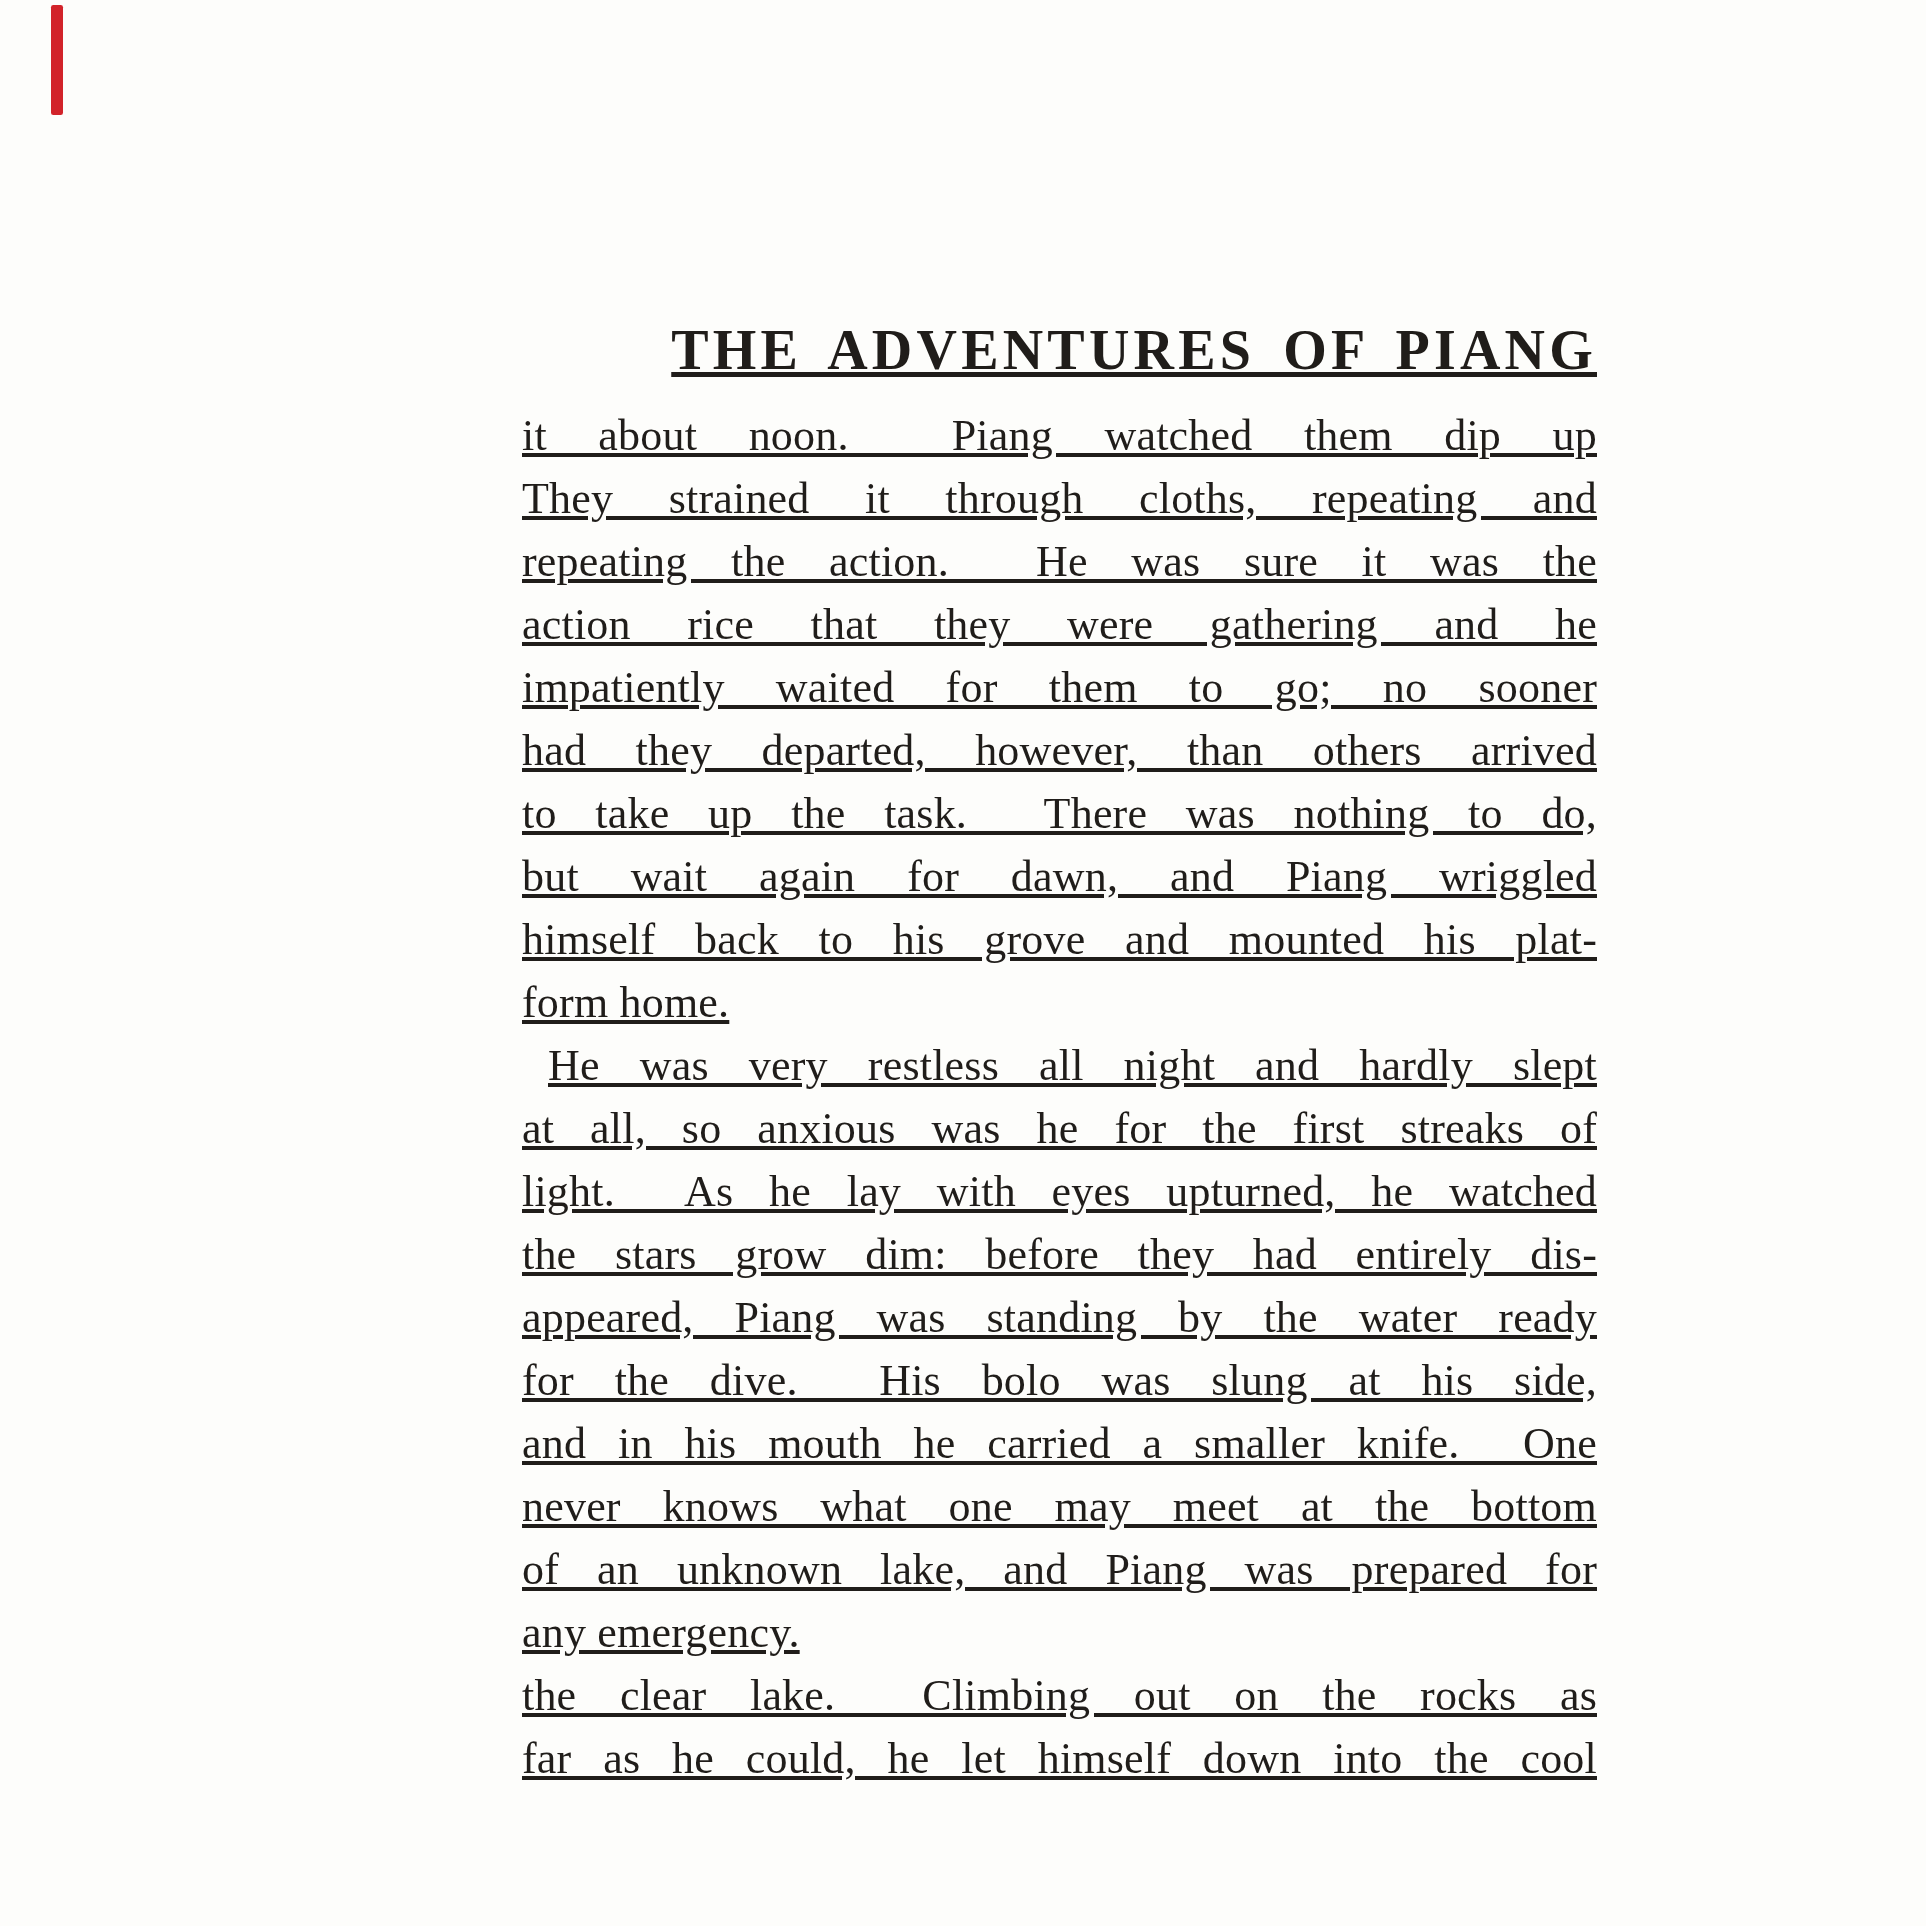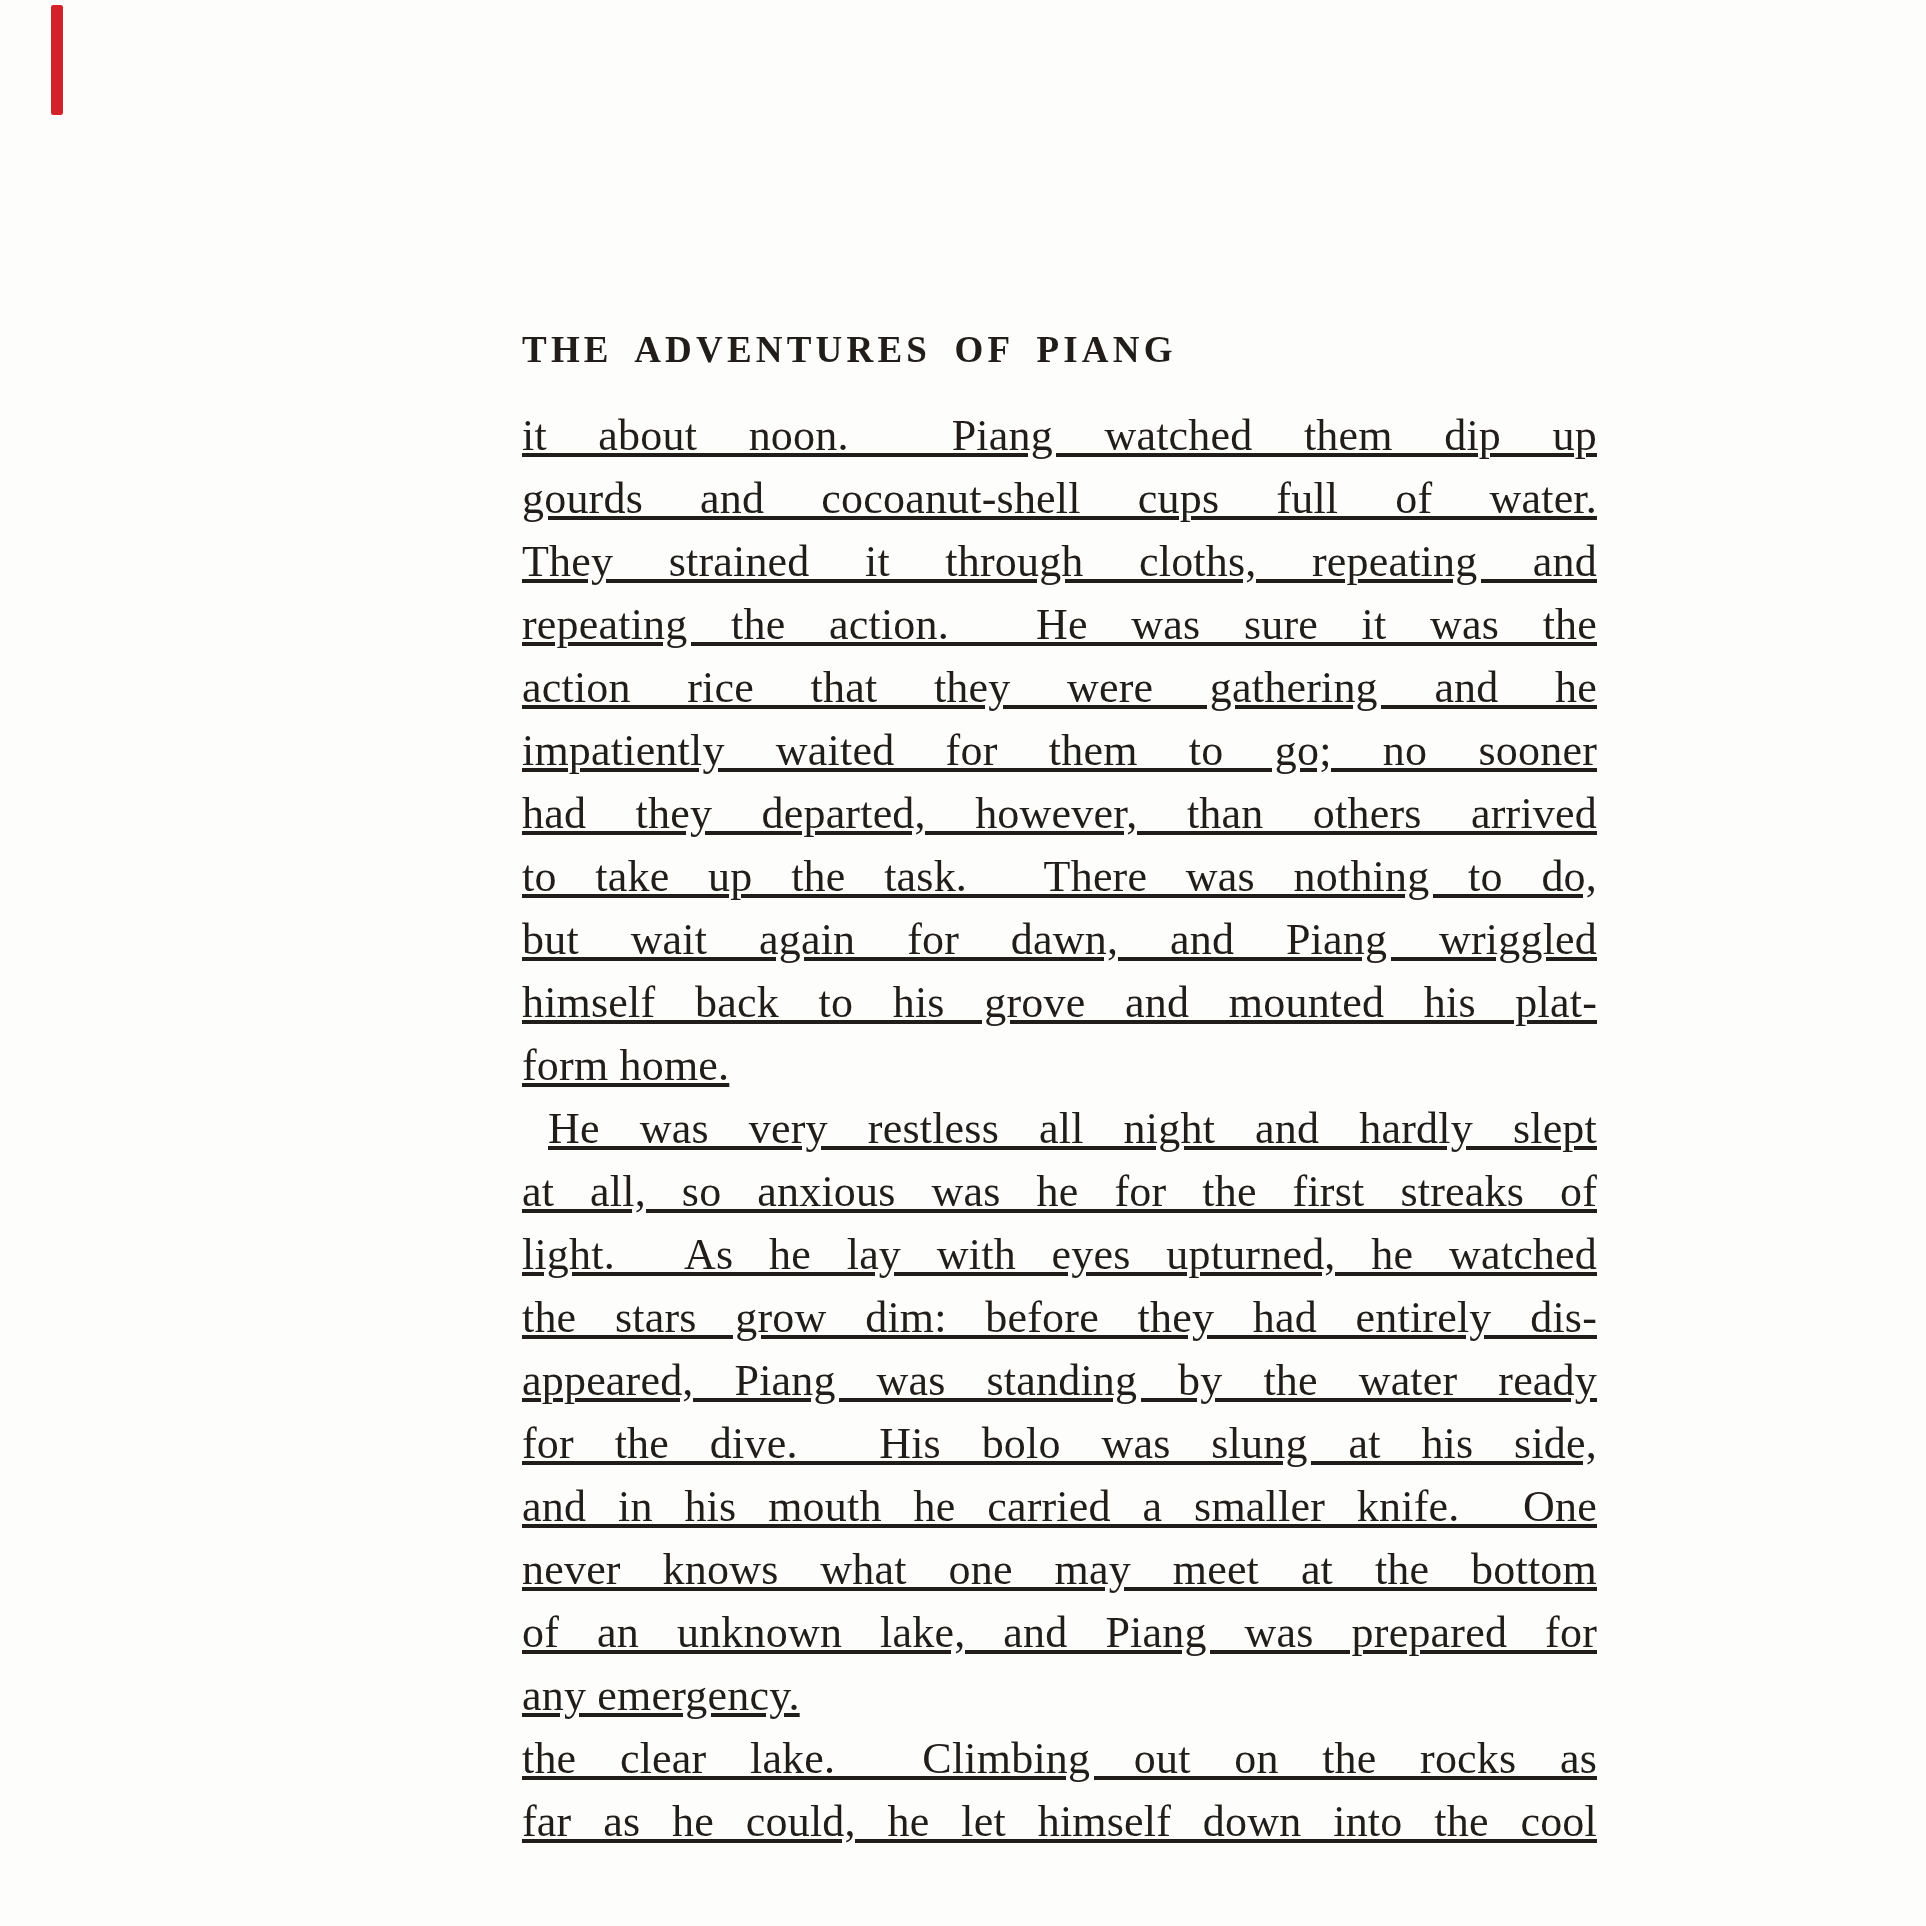--- a/index.html
+++ b/index.html
@@ -28,27 +28,28 @@
   }
 
   .text-column {
     position: absolute;
     left: 522px;
     top: 321px;
     width: 1075px;
   }
 
   .title {
-    font-size: 37px;
+    font-size: 56px;
     line-height: 58px;
     letter-spacing: 4.2px;
     word-spacing: 10px;
-    text-align: left;
+    text-align: right;
     margin: 0 0 25.4px 0;
     white-space: nowrap;
+    text-decoration: underline;
   }
 
   .para { margin: 0; text-decoration: underline; }
 
   .line {
     font-size: 44px;
     line-height: 63px;
     white-space: pre-wrap;
     letter-spacing: 0.2px;
   }
@@ -68,21 +69,20 @@
 <body>
 
 <div class="red-mark"></div>
 
 <div class="text-column">
 
   <h1 class="title">THE ADVENTURES OF PIANG</h1>
 
   <div class="para">
     <div class="line j">it about noon.  Piang watched them dip up</div>
-    <div class="line j">gourds and cocoanut-shell cups full of water.</div>
     <div class="line j">They strained it through cloths, repeating and</div>
     <div class="line j">repeating the action.  He was sure it was the</div>
     <div class="line j">action rice that they were gathering and he</div>
     <div class="line j">impatiently waited for them to go; no sooner</div>
     <div class="line j">had they departed, however, than others arrived</div>
     <div class="line j">to take up the task.  There was nothing to do,</div>
     <div class="line j">but wait again for dawn, and Piang wriggled</div>
     <div class="line j">himself back to his grove and mounted his plat-</div>
     <div class="line l">form home.</div>
   </div>

